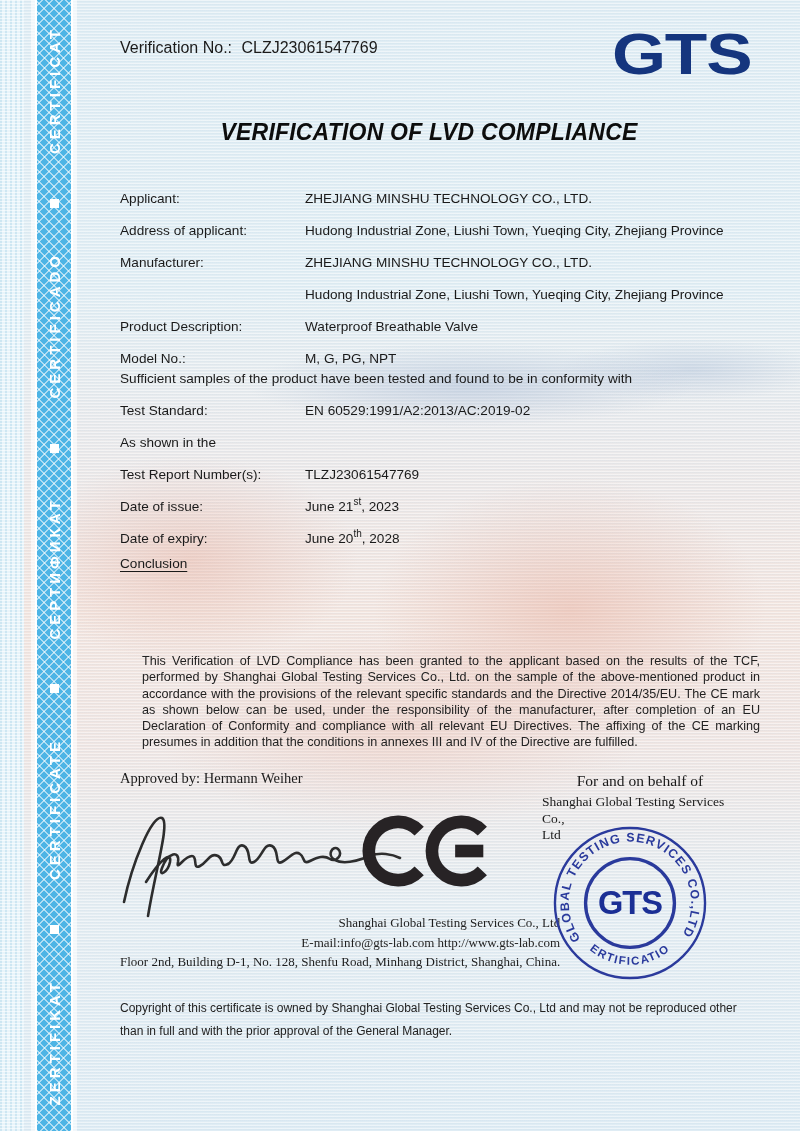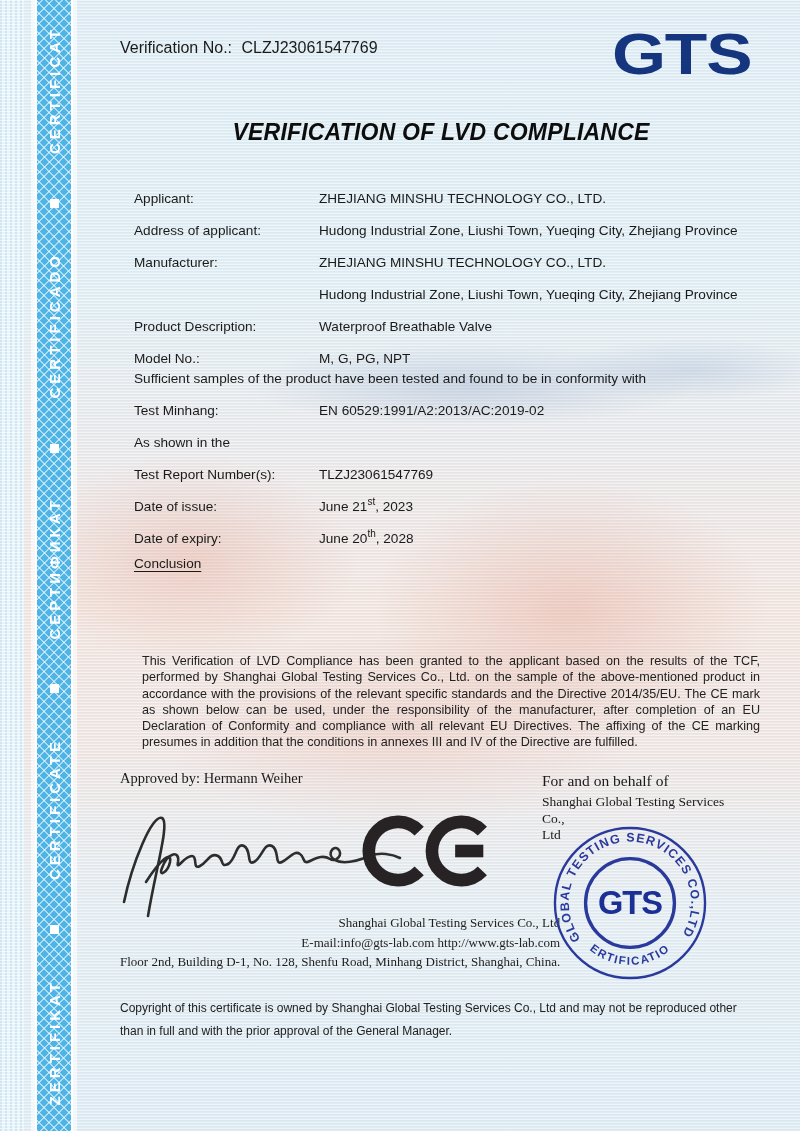--- a/index.html
+++ b/index.html
@@ -49,41 +49,41 @@
 
   .verif-line { position:absolute; top:39px; left:0; font-size:16px; }
   .verif-line .lbl { display:inline-block; width:117px; }
   .gts-logo {
     position:absolute; left:612px; top:24px; width:170px;
     font-weight:bold; font-size:57px; line-height:60px; color:#15357e;
     letter-spacing:-1px; transform:scaleX(1.22); transform-origin:left center;
     font-family:"Liberation Sans", sans-serif;
   }
   .title {
-    position:absolute; top:119px; left:12px; width:618px; text-align:center;
+    position:absolute; top:119px; left:0; width:618px; text-align:center;
     font-size:23px; font-weight:bold; font-style:italic; color:#0d0d0d; letter-spacing:0.2px;
   }
 
-  .fields { position:absolute; top:183px; left:0; width:618px; font-size:13.6px; line-height:32px;margin-left:14px; }
+  .fields { position:absolute; top:183px; left:0; width:618px; font-size:13.6px; line-height:32px; }
   .row { display:flex; }
   .row .lbl { width:185px; flex:0 0 auto; }
   .row .val { flex:1 1 auto; }
   .fullline { width:618px; }
   .tight { margin-top:-12px; }
   .conclusion { margin-top:-7px; text-decoration:underline; text-underline-offset:3px; }
   sup.sp { font-size:10px; vertical-align:super; line-height:0; }
 
   .paragraph {
     position:absolute; top:653px; left:0; width:618px;
     font-size:12.6px; line-height:16.3px; text-align:justify; color:#222;margin-left:22px;
   }
 
   .approved { position:absolute; top:770px; left:0; font-family:"Liberation Serif", serif; font-size:14.5px; }
   .behalf { position:absolute; top:772px; left:422px; font-family:"Liberation Serif", serif; }
-  .behalf .b1 { font-size:15.5px; margin-bottom:4px; }
+  .behalf .b1 { font-size:15.5px; margin-bottom:4px;text-align:center; }
   .behalf .b2 { font-size:13.5px; line-height:16.5px; }
 
   .signature { position:absolute; top:798px; left:-12px; }
   .ce-mark { position:absolute; top:812px; left:238px; }
   .stamp { position:absolute; top:824px; left:551px; }
 
   .footer { position:absolute; top:913px; left:0; font-family:"Liberation Serif", serif; font-size:13px; line-height:19.5px; color:#1e1e1e;text-align:right; }
   .copyright { position:absolute; top:997px; left:0; width:632px; font-size:12px; line-height:22.5px; color:#222; }
 </style>
 </head>
@@ -136,21 +136,21 @@
       <div class="row">
         <span class="lbl">Product Description:</span>
         <span class="val">Waterproof Breathable Valve</span>
       </div>
       <div class="row">
         <span class="lbl">Model No.:</span>
         <span class="val">M, G, PG, NPT</span>
       </div>
       <div class="fullline tight">Sufficient samples of the product have been tested and found to be in conformity with</div>
       <div class="row">
-        <span class="lbl">Test Minhang:</span>
+        <span class="lbl">Test Standard:</span>
         <span class="val">EN 60529:1991/A2:2013/AC:2019-02</span>
       </div>
       <div class="fullline">As shown in the</div>
       <div class="row">
         <span class="lbl">Test Report Number(s):</span>
         <span class="val">TLZJ23061547769</span>
       </div>
       <div class="row">
         <span class="lbl">Date of issue:</span>
         <span class="val"><span>June 21</span><sup class="sp">st</sup><span>, 2023</span></span>

